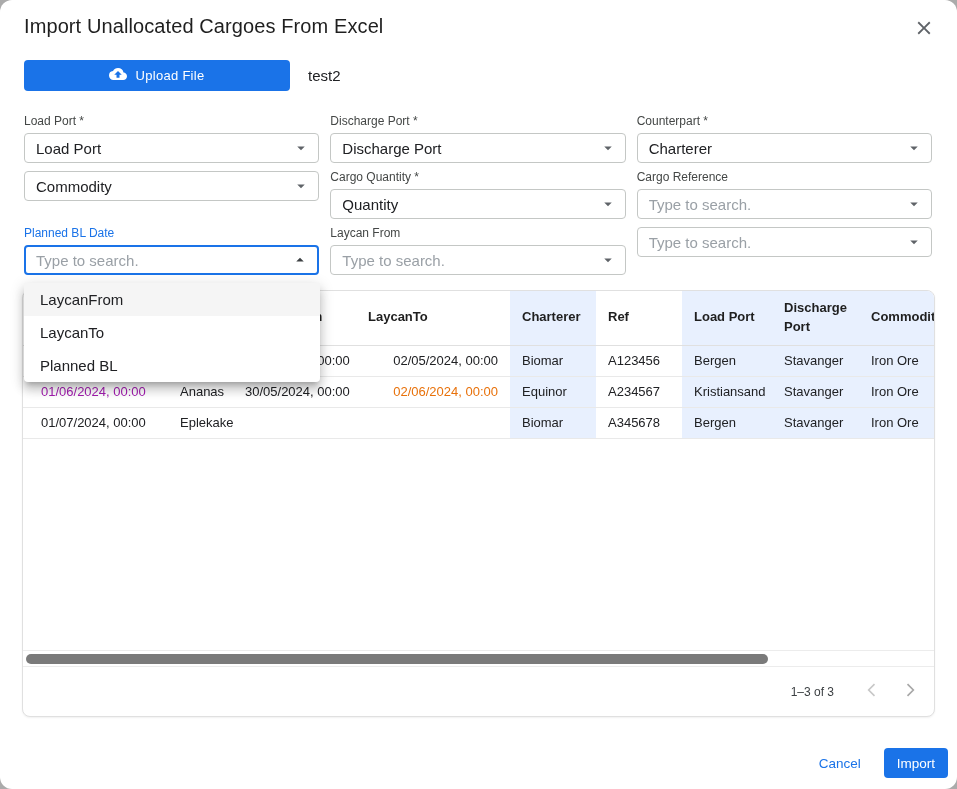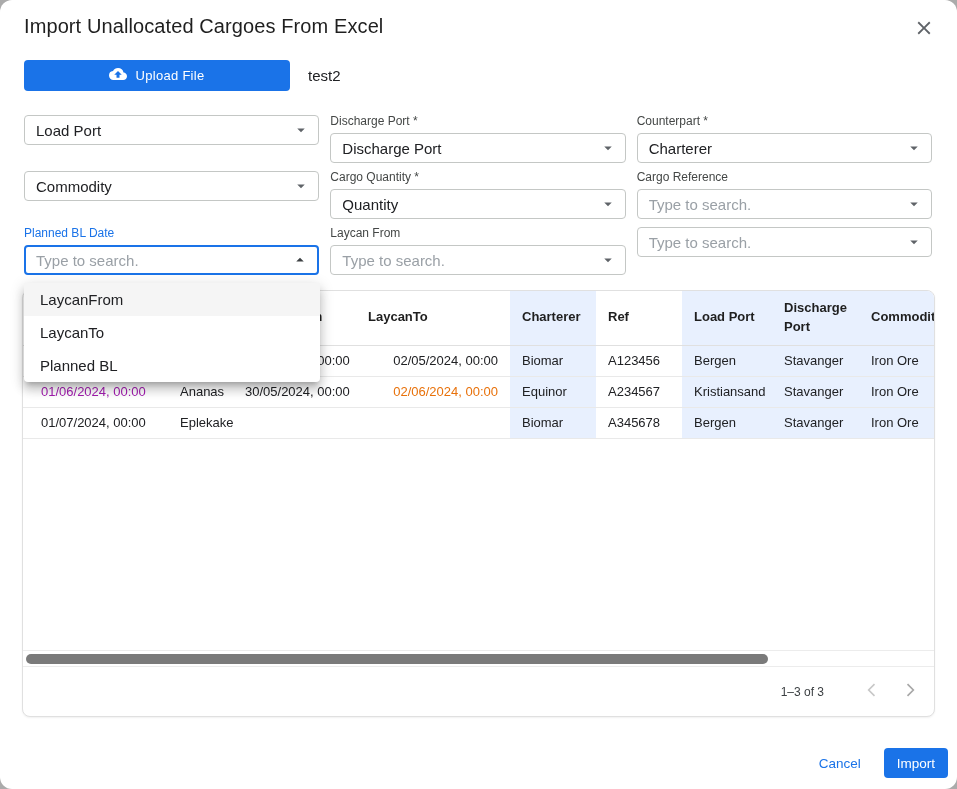--- a/index.html
+++ b/index.html
@@ -52,21 +52,21 @@
   .blue-col { background:#e8f0fe; }
   td.text-link { color:#a21caf; }
   td.text-warn { color:#e8710a; }
 
   
   .hscroll { height:17px; border-top:1px solid #ececec; border-bottom:1px solid #ececec; position:relative; }
   .hthumb { position:absolute; left:3px; top:3px; width:742px; height:10px; background:#7a7a7a; border-radius:5px; cursor:grab; }
 
   
   .pagination { flex:1; display:flex; align-items:center; justify-content:flex-end; padding-right:12px; gap:14px; }
-  .range-label { font-size:12px; color:#3c4043; margin-right:22px; }
+  .range-label { font-size:12px; color:#3c4043; margin-right:12px; }
   .page-btn { width:24px; height:24px; background:none; border:none; display:flex; align-items:center; justify-content:center; cursor:default; }
 
   
   .footer { position:absolute; top:748px; right:9px; display:flex; align-items:center; gap:23px; }
   .cancel-btn { background:none; border:none; color:#1a73e8; font-size:13.5px; font-weight:500; font-family:"Liberation Sans",sans-serif; cursor:pointer; }
   .import-btn { height:30px; padding:0 13px; background:#1a73e8; color:#fff; border:none; border-radius:4px;
     font-size:13.5px; font-weight:500; font-family:"Liberation Sans",sans-serif; cursor:pointer; }
 </style>
 </head>
 <body>
@@ -91,20 +91,21 @@
             <path fill="#ffffff" d="M19.35 10.04A7.49 7.49 0 0 0 12 4C9.11 4 6.6 5.64 5.35 8.04A5.994 5.994 0 0 0 0 14c0 3.31 2.69 6 6 6h13c2.76 0 5-2.24 5-5 0-2.64-2.05-4.78-4.65-4.96zM14 13v4h-4v-4H7l5-5 5 5h-3z"></path>
           </svg>
       </span>
       <span>Upload File</span>
     </button>
     <span class="file-name">test2</span>
   </div>
 
   <div class="form-grid">
     <div class="field">
+      <label>Load Port *</label>
       <div class="control">
         <span>Load Port</span>
         <span class="caret"><svg width="18" height="18" viewBox="0 0 24 24">
               <path fill="#5f6368" d="M7 10l5 5 5-5z"></path>
             </svg></span>
       </div>
     </div>
     <div class="field">
       <label>Discharge Port *</label>
       <div class="control">

